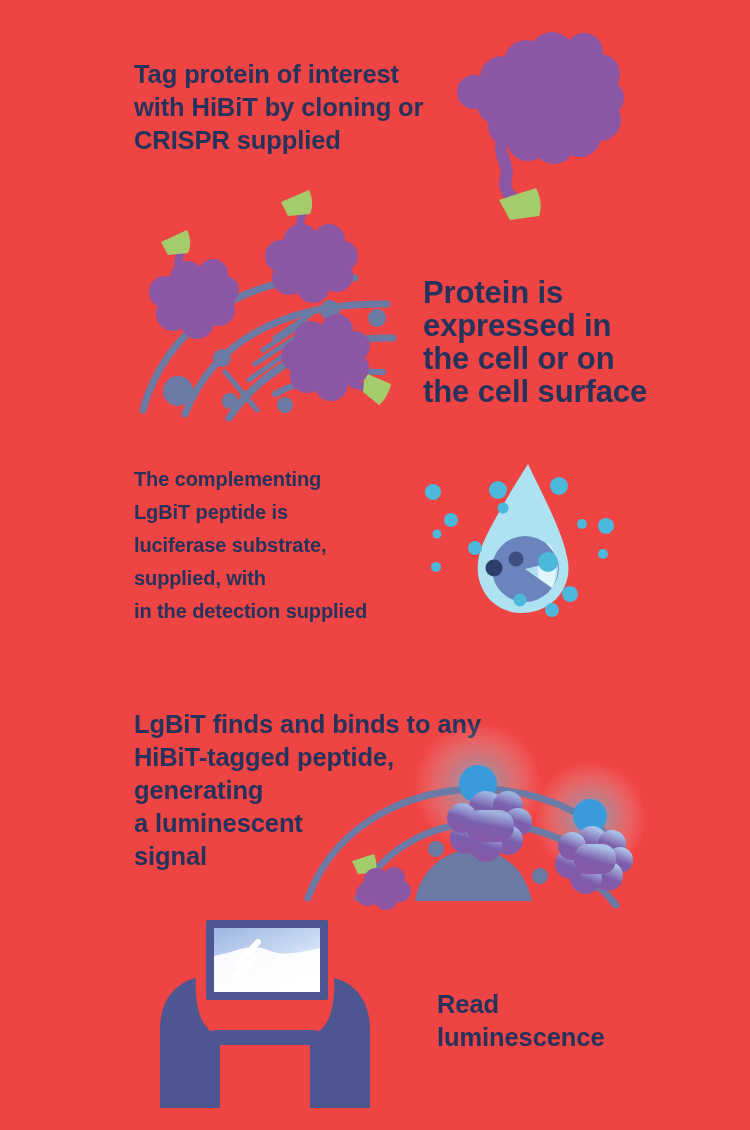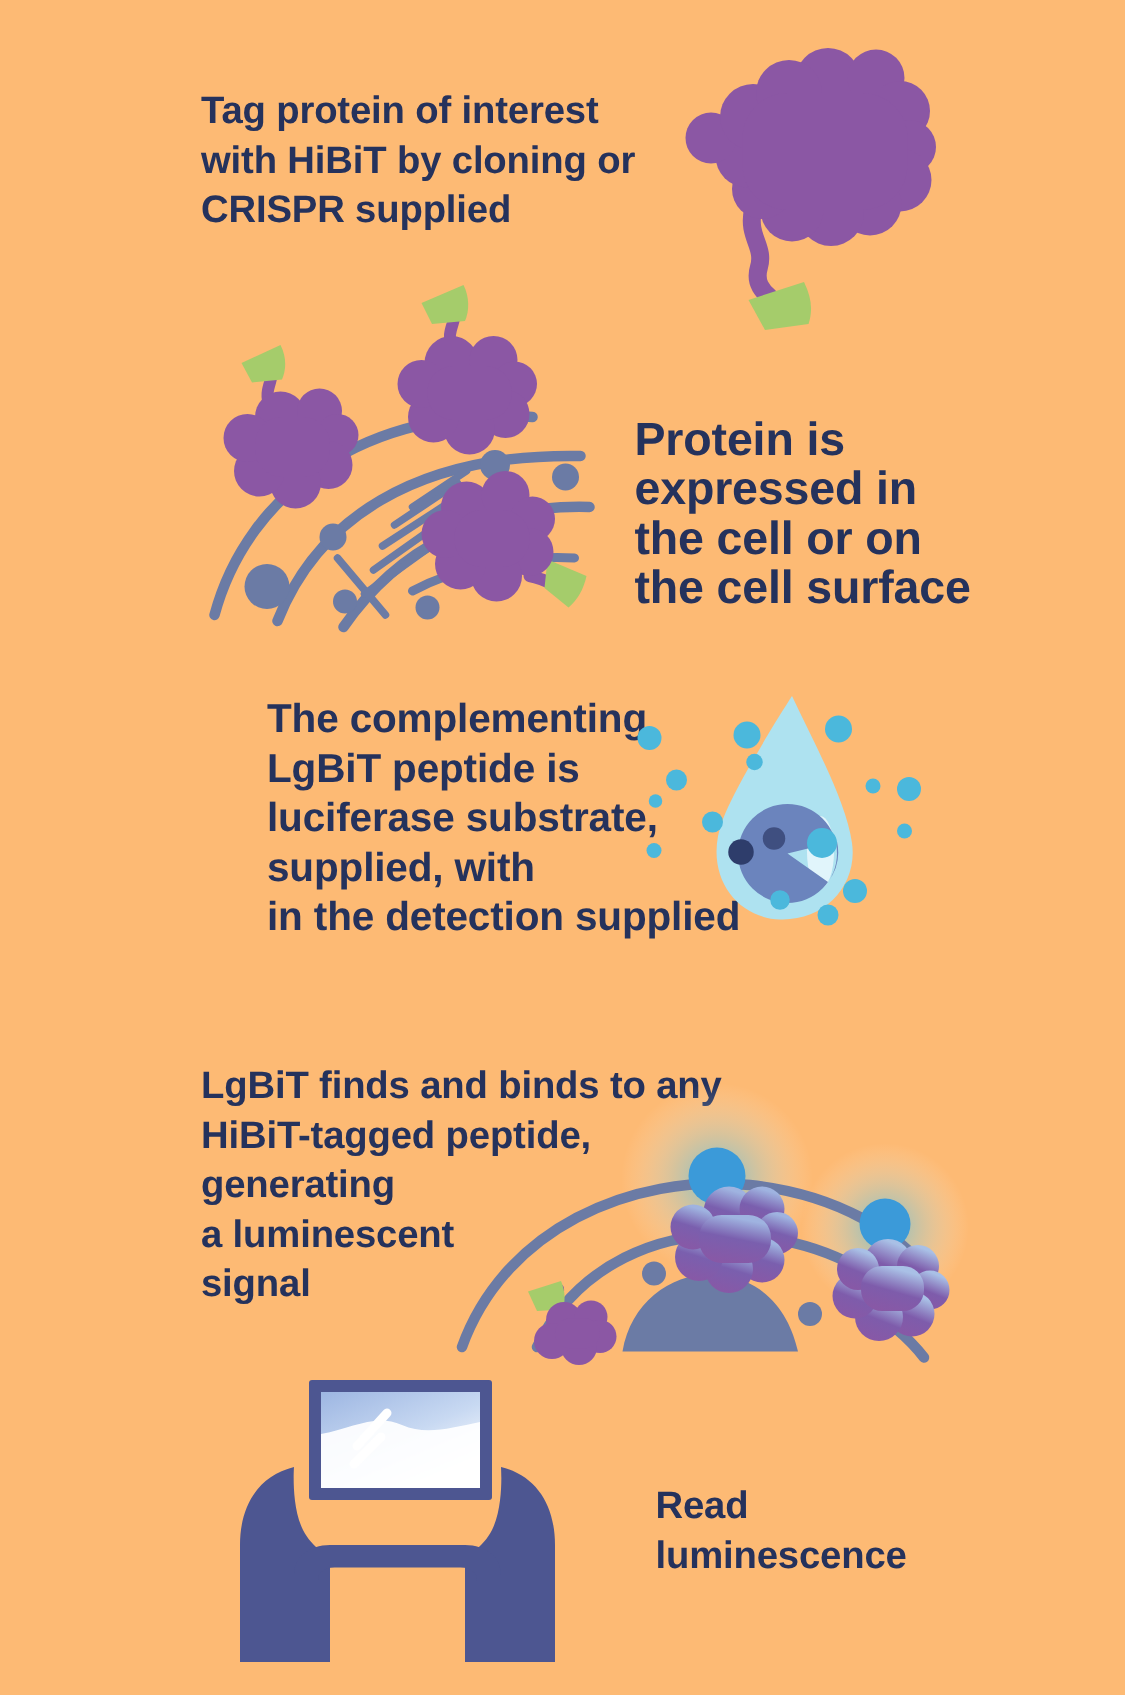--- a/index.html
+++ b/index.html
@@ -9,21 +9,21 @@
     background: #ffffff;
   }
   body {
     font-family: "Liberation Sans", sans-serif;
     -webkit-font-smoothing: antialiased;
   }
   #infographic {
     position: relative;
     width: 750px;
     height: 1130px;
-    background: #fdba74;
+    background: #ef4444;
     overflow: hidden;
   }
   .step {
     position: absolute;
   }
   .step-text {
     position: absolute;
     color: #25325c;
     font-weight: bold;
     letter-spacing: -0.1px;
@@ -52,23 +52,22 @@
     top: 276px;
     font-size: 31px;
     line-height: 33px;
   }
   #step2-art { left: 125px; top: 198px; }
 
   
   #step3-text {
     left: 134px;
     top: 463px;
-    font-size: 27px;
-    line-height: 33px;
-    margin-left: 44px;
+    font-size: 20px;
+    line-height: 33px;
   }
   #step3-art { left: 420px; top: 458px; }
 
   
   #step4-text {
     left: 134px;
     top: 708px;
     font-size: 25.5px;
     line-height: 33px;
   }

